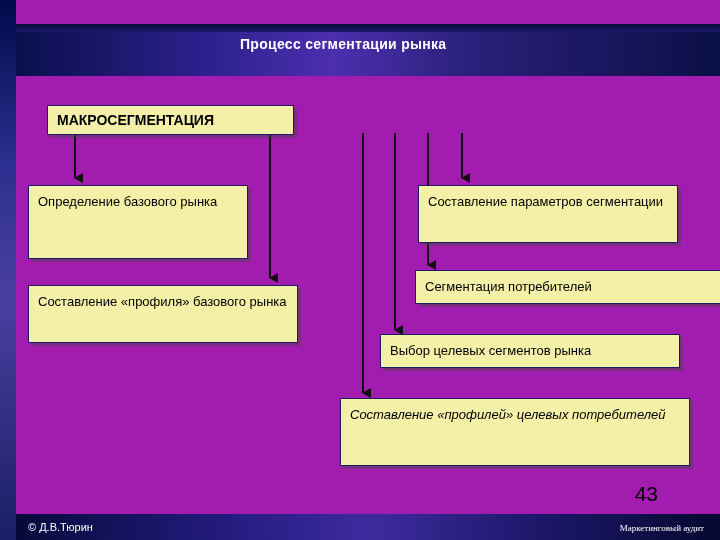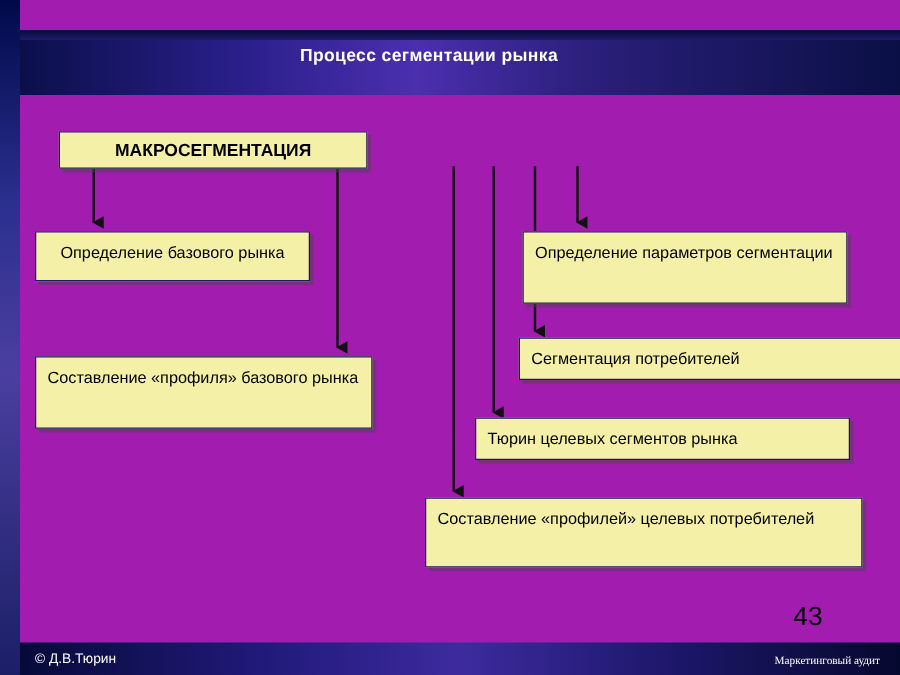--- a/index.html
+++ b/index.html
@@ -105,21 +105,20 @@
     font-size: 13px;
     line-height: 1.35;
     padding: 7px 9px;
     box-sizing: border-box;
   }
   .box.header-box {
     font-size: 14px;
     font-weight: bold;
     display: flex;
     align-items: center;
-    justify-content: center;
   }
   .svg-layer {
     position: absolute;
     left: 0;
     top: 0;
     width: 720px;
     height: 540px;
     pointer-events: none;
   }
 </style>
@@ -153,42 +152,42 @@
 
     <path d="M395,133 L395,330" stroke="#111111" stroke-width="2" fill="none" marker-end="url(#ah)"></path>
 
     <path d="M363,133 L363,393" stroke="#111111" stroke-width="2" fill="none" marker-end="url(#ah)"></path>
   </svg>
 
   <div class="box header-box" style="left:47px; top:105px; width:247px; height:30px;">
     <span>МАКРОСЕГМЕНТАЦИЯ</span>
   </div>
 
-  <div class="box" style="left:28px; top:185px; width:220px; height:40px;text-align:center;">
+  <div class="box" style="left:28px; top:185px; width:220px; height:74px;">
     <span>Определение базового рынка</span>
   </div>
 
   <div class="box" style="left:28px; top:285px; width:270px; height:58px;">
     <span>Составление «профиля» базового рынка</span>
   </div>
 
 
   <div class="box" style="left:418px; top:185px; width:260px; height:58px;">
-    <span>Определение параметров сегментации</span>
+    <span>Составление параметров сегментации</span>
   </div>
 
   <div class="box" style="left:415px; top:270px; width:308px; height:34px;">
     <span>Сегментация потребителей</span>
   </div>
 
   <div class="box" style="left:380px; top:334px; width:300px; height:34px;">
-    <span>Тюрин целевых сегментов рынка</span>
+    <span>Выбор целевых сегментов рынка</span>
   </div>
 
-  <div class="box" style="left:340px; top:398px; width:350px; height:56px;">
+  <div class="box" style="left:340px; top:398px; width:350px; height:68px;font-style:italic;">
     <span>Составление «профилей» целевых потребителей</span>
   </div>
 
   <div class="page-number">43</div>
 
   <div class="footer-band"></div>
   <div class="footer-left">© Д.В.Тюрин</div>
   <div class="footer-right">Маркетинговый аудит</div>
 
 </div>

